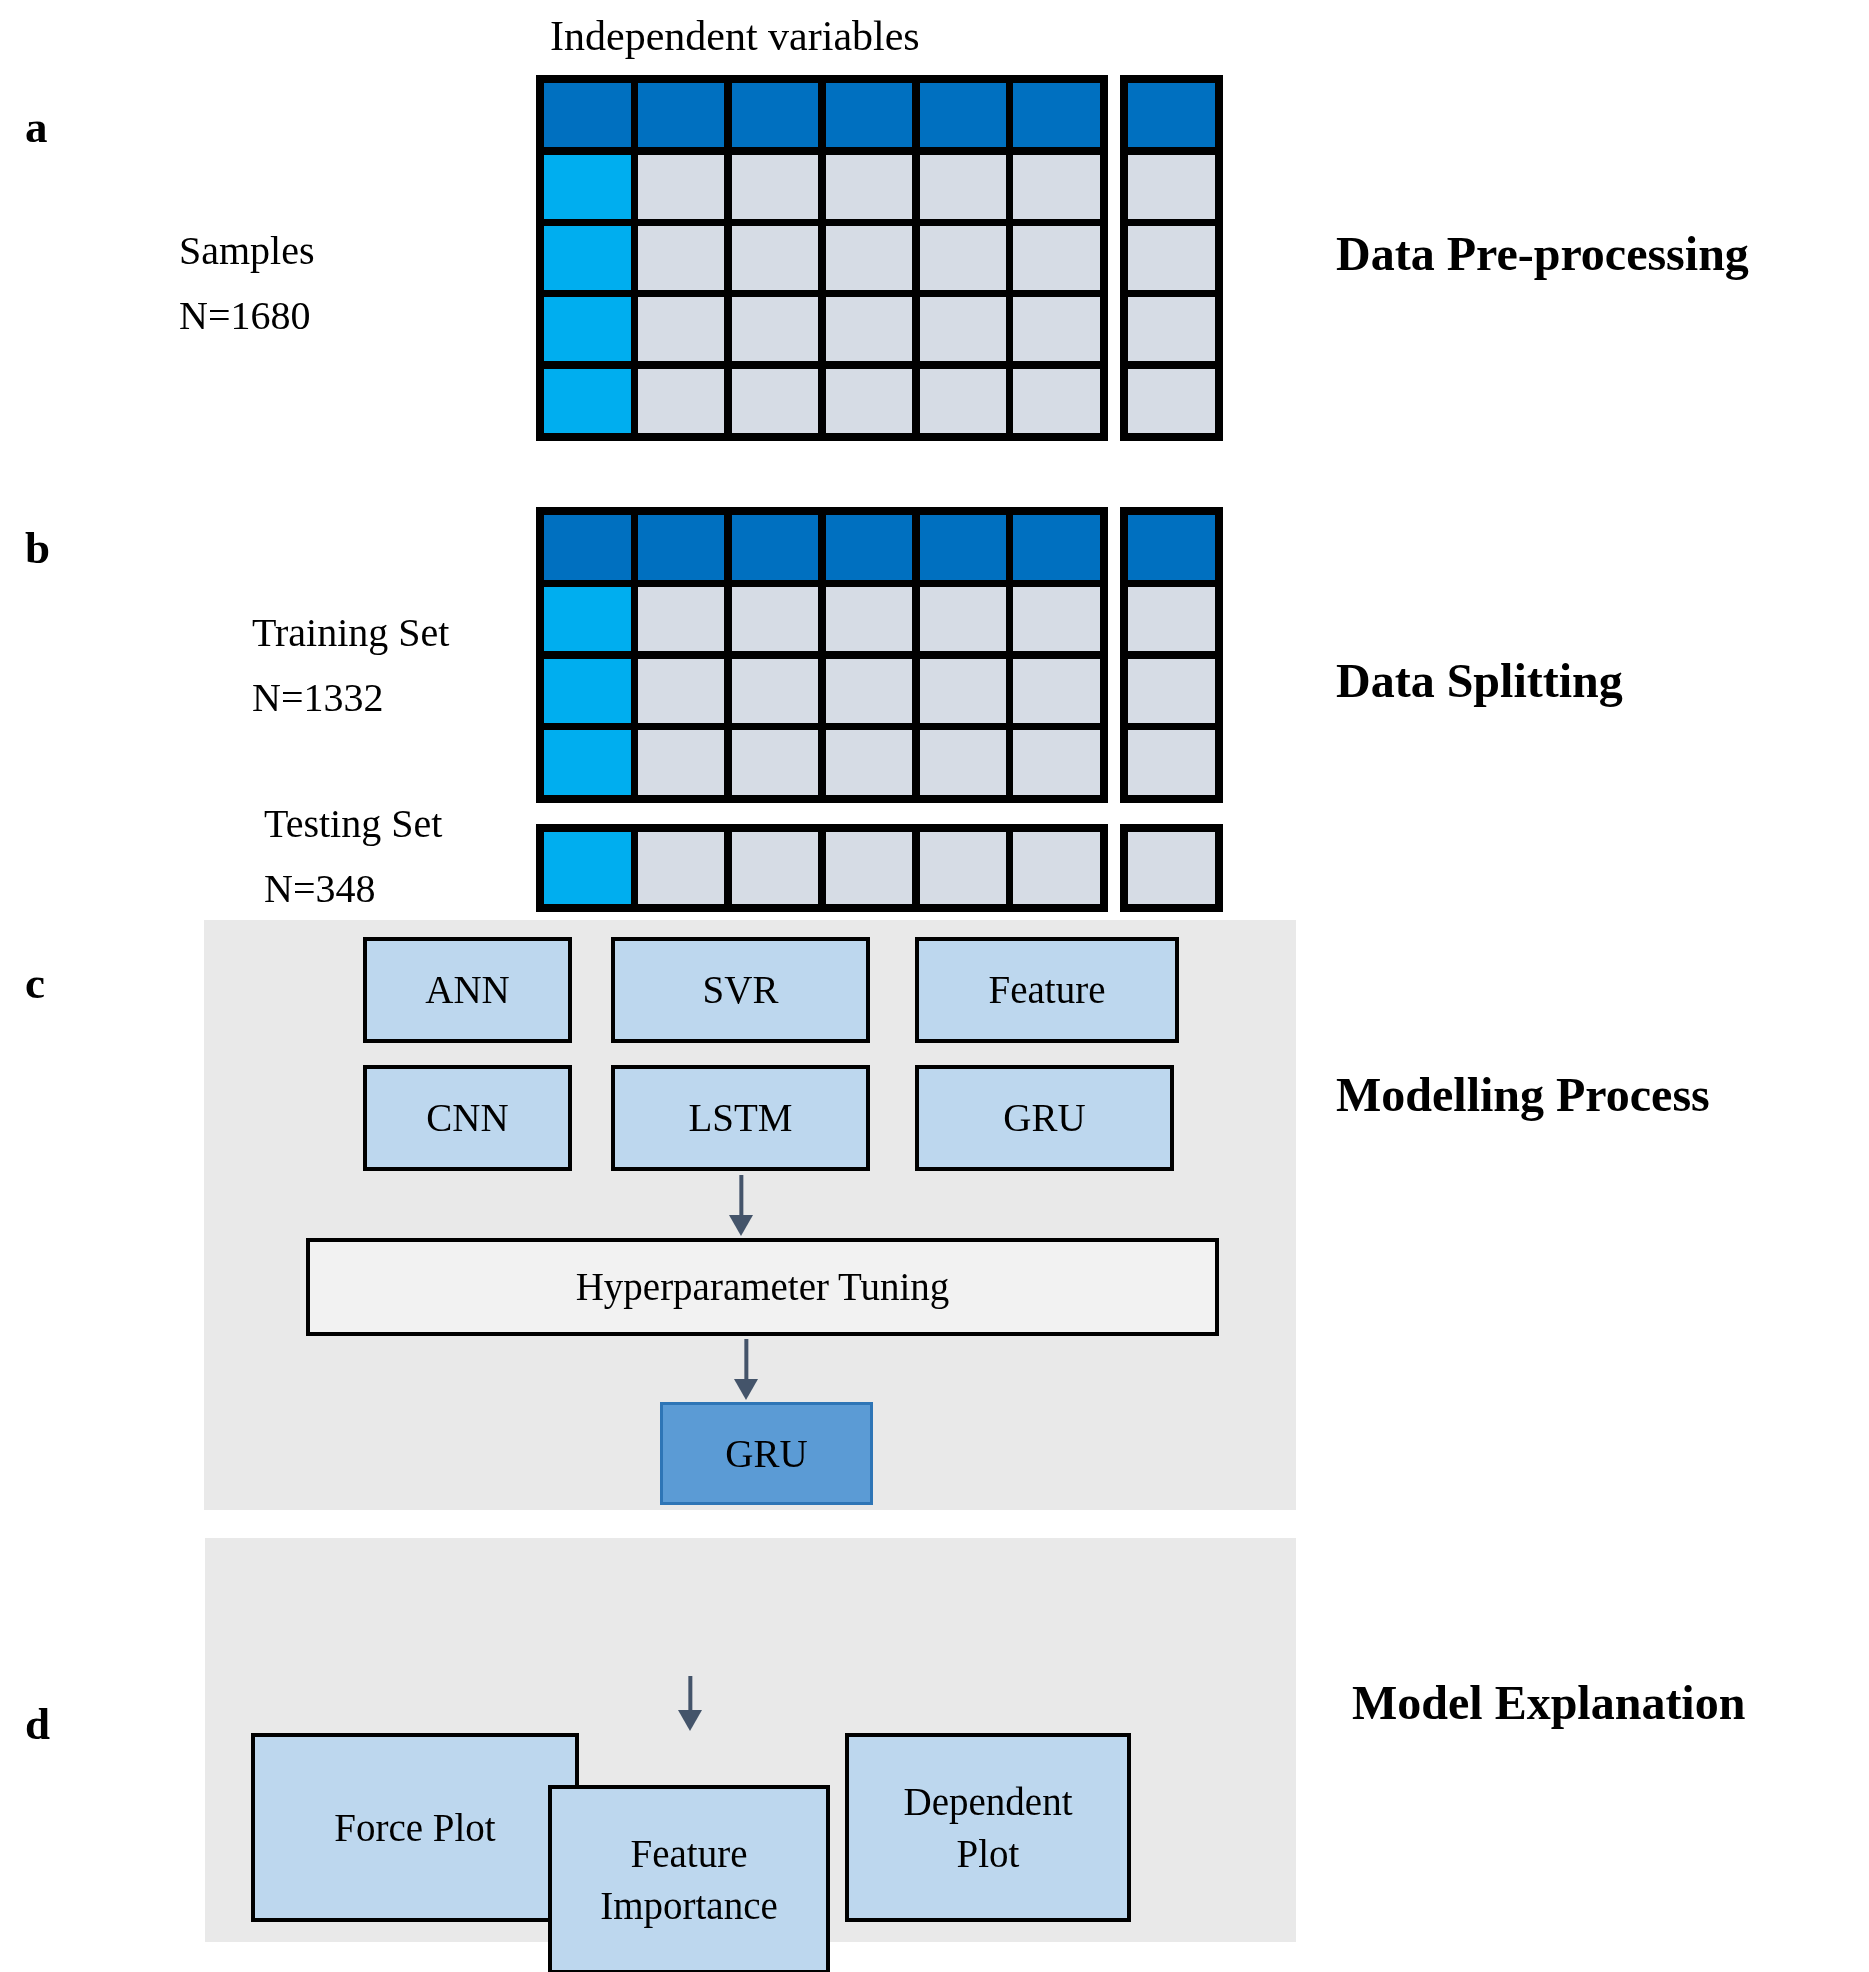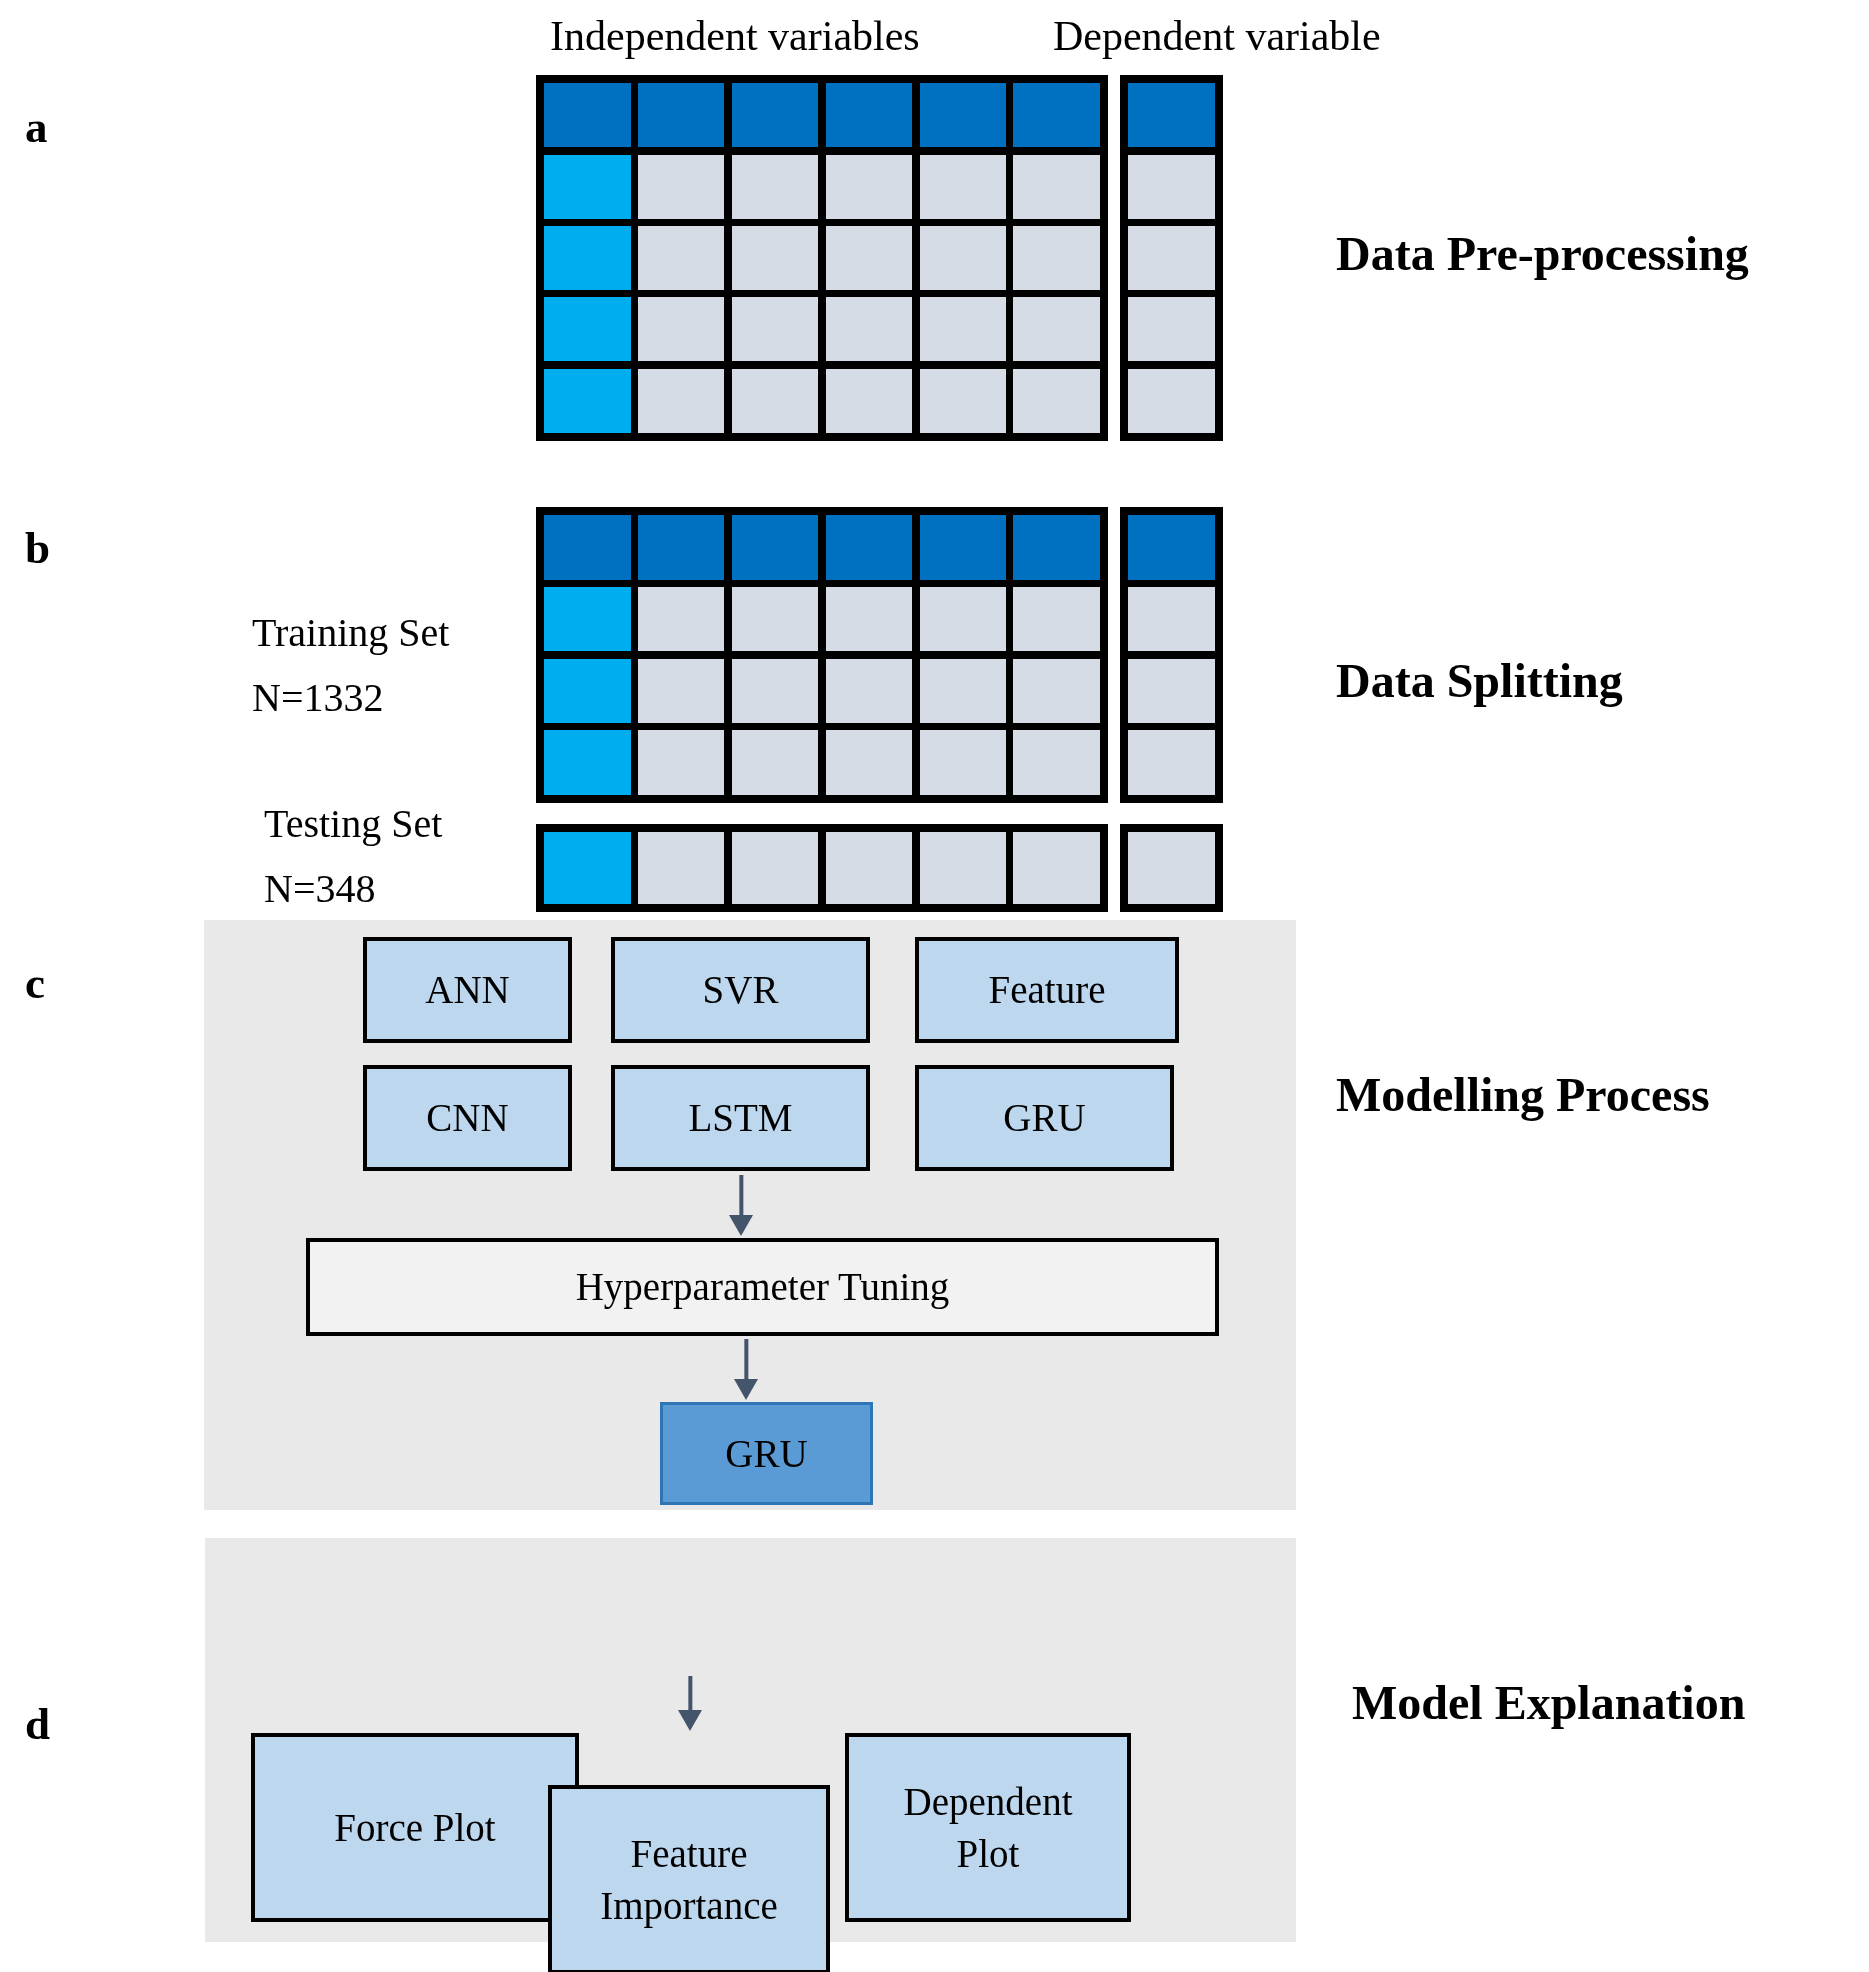--- a/index.html
+++ b/index.html
@@ -57,24 +57,27 @@
     border-right:12.5px solid transparent;
     border-top:21.6px solid var(--arrow);
   }
 </style>
 </head>
 <body>
 
 <div class="canvas">
 
   <div class="abs col-head" style="left:550px;top:11.6px;">Independent variables</div>
-  <div class="abs col-head" style="left:1053px;top:11.6px;">Dependent variable</div>
 
   <div class="abs sec-letter" style="left:25px;top:101px;">a</div>
 
+  <div class="abs side-label" style="left:179px;top:218px;">
+    <div>Samples</div>
+    <div>N=1680</div>
+  </div>
 
   <div class="abs dtable" style="left: 536px; top: 75px; width: 572px; height: 366px; grid-template-columns: repeat(6, 1fr); grid-template-rows: repeat(5, 1fr);">
       <div style="background: rgb(0, 112, 192);"></div>
       <div style="background: rgb(0, 112, 192);"></div>
       <div style="background: rgb(0, 112, 192);"></div>
       <div style="background: rgb(0, 112, 192);"></div>
       <div style="background: rgb(0, 112, 192);"></div>
       <div style="background: rgb(0, 112, 192);"></div>
       <div style="background: rgb(0, 174, 239);"></div>
       <div style="background: rgb(214, 220, 229);"></div>

